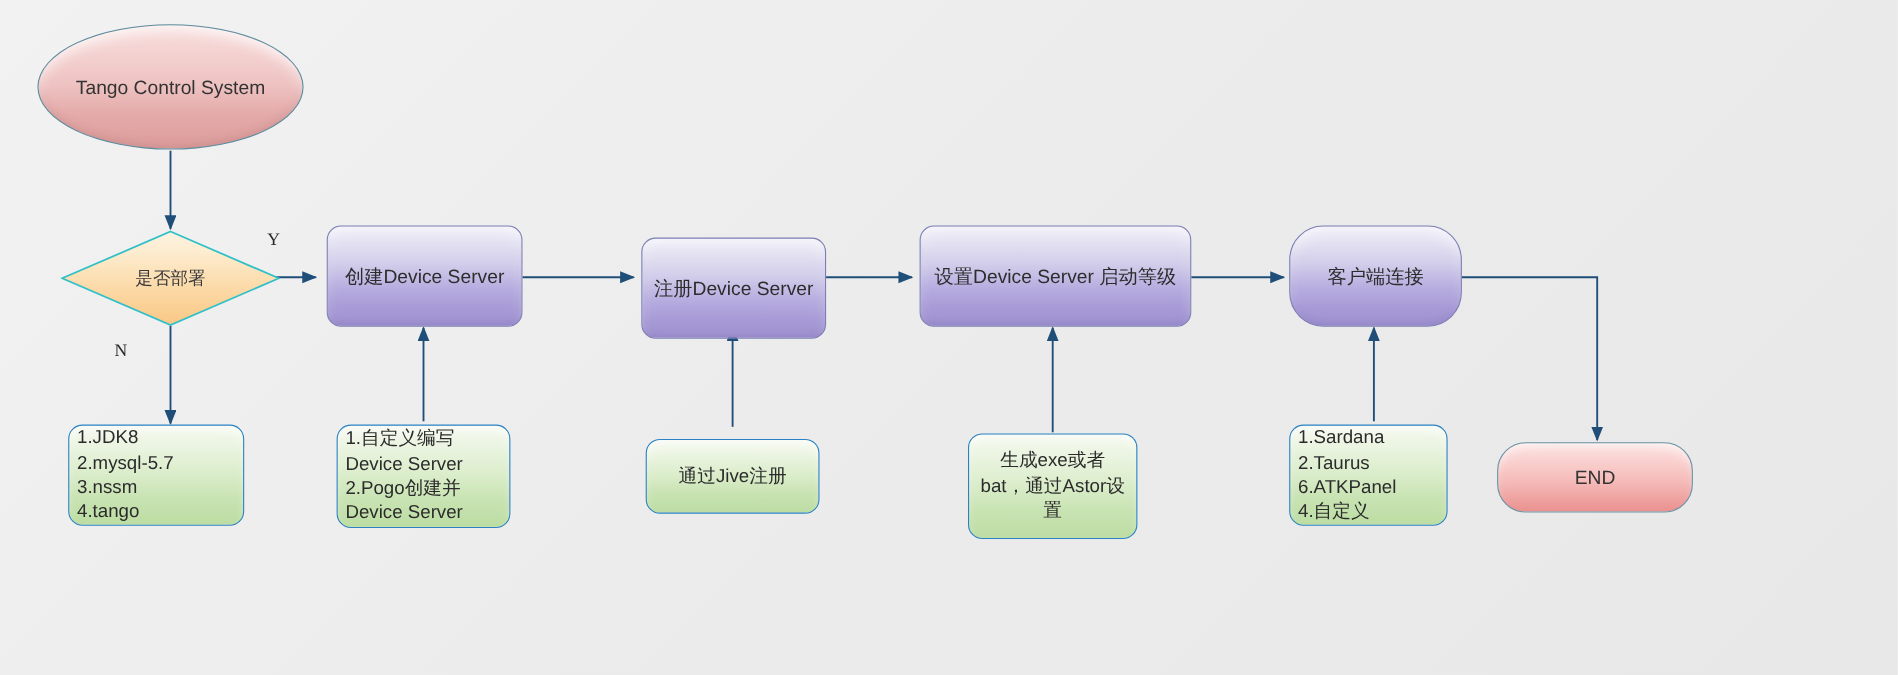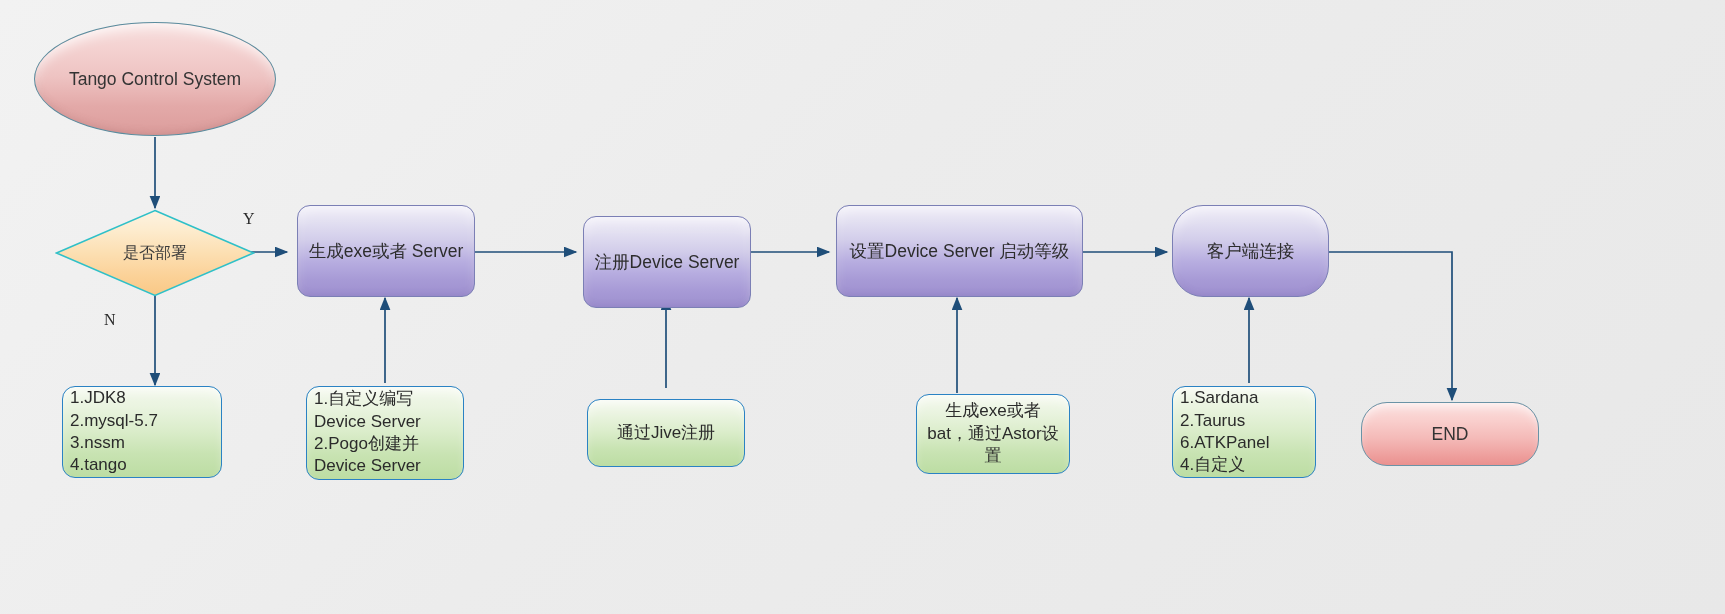--- a/index.html
+++ b/index.html
@@ -178,21 +178,21 @@
       </defs>
       <polygon points="100,1.5 198.5,44 100,86.5 1.5,44" fill="url(#diaGrad)" stroke="#2fc0c8" stroke-width="1.6"></polygon>
     </svg>
     <div class="diamond-label">是否部署</div>
   </div>
 
   <div class="edge-label" style="left:243px; top:210px;">Y</div>
   <div class="edge-label" style="left:104px; top:311px;">N</div>
 
   <div class="node proc" style="left:297px; top:205px; width:178px; height:92px;">
-    <span>生成exe或者 Server</span>
+    <span>创建Device Server</span>
   </div>
 
   <div class="node proc" style="left:583px; top:216px; width:168px; height:92px;">
     <span>注册Device Server</span>
   </div>
 
   <div class="node proc" style="left:836px; top:205px; width:247px; height:92px;">
     <span>设置Device Server 启动等级</span>
   </div>
 
@@ -221,21 +221,21 @@
       <div>Device Server</div>
     </div>
   </div>
 
   <div class="node detail center" style="left:587px; top:399px; width:158px; height:68px;">
     <div class="lines">
       <div>通过Jive注册</div>
     </div>
   </div>
 
-  <div class="node detail center" style="left:916px; top:394px; width:154px; height:80px;">
+  <div class="node detail center" style="left:880px; top:394px; width:154px; height:96px;">
     <div class="lines">
       <div>生成exe或者</div>
       <div>bat，通过Astor设</div>
       <div>置</div>
     </div>
   </div>
 
   <div class="node detail left" style="left:1172px; top:386px; width:144px; height:92px;align-items:center;">
     <div class="lines">
       <div>1.Sardana</div>

